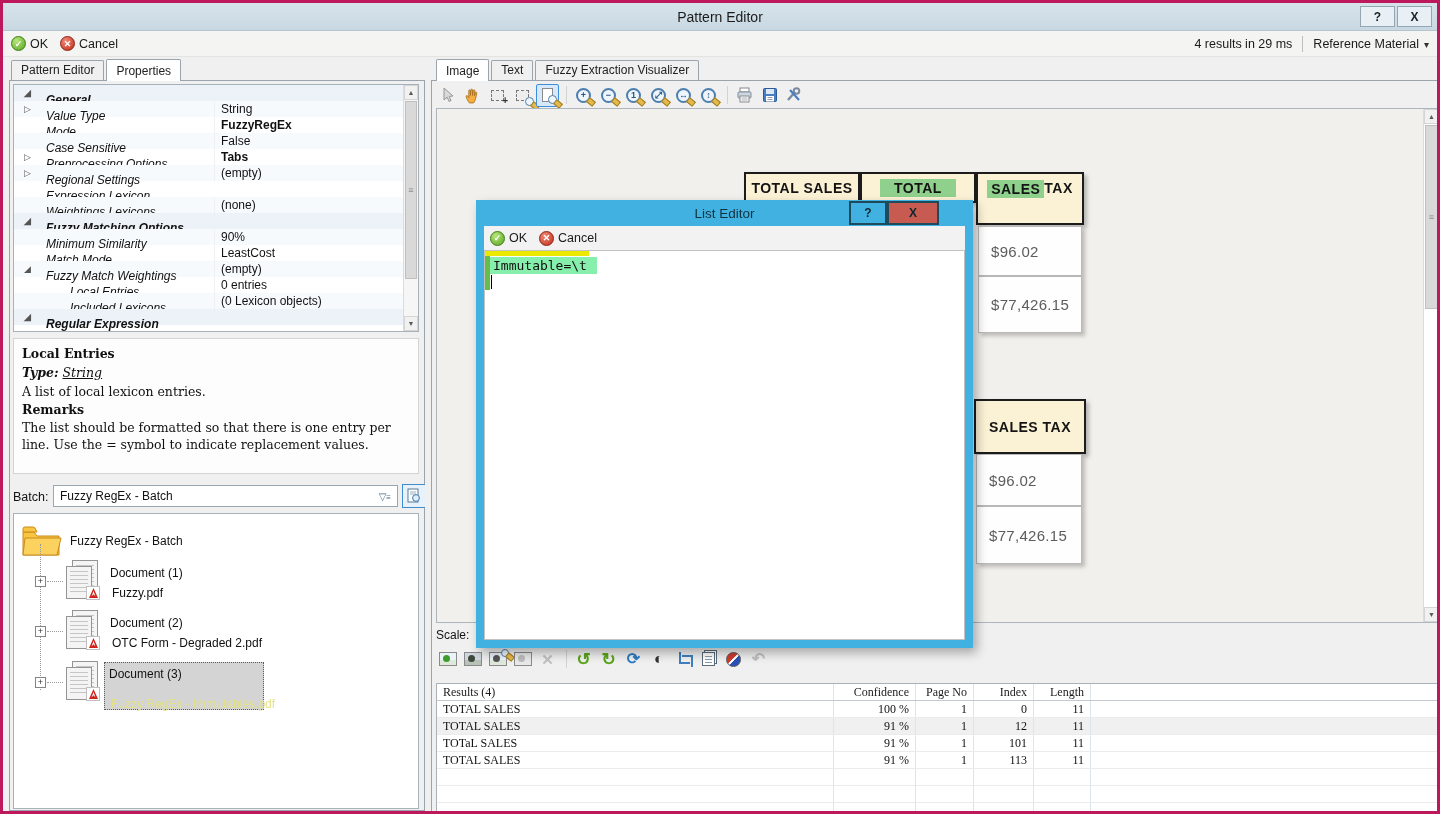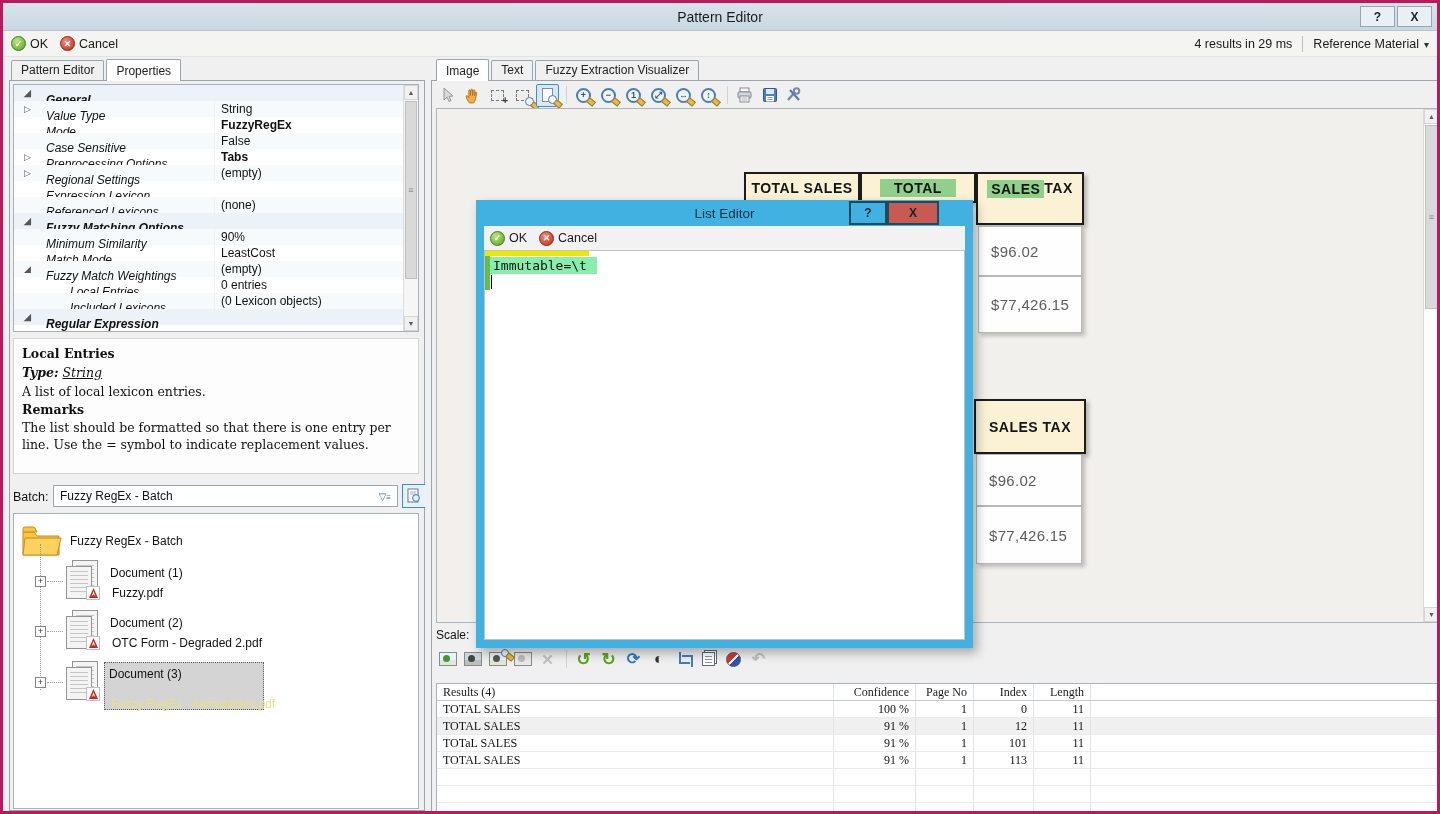--- a/index.html
+++ b/index.html
@@ -162,21 +162,21 @@
     <div class="pgrow">
         <span class="pgexp">▷</span>
         <span class="pglabel">Regional Settings</span>
         <span class="pgval">(empty)</span>
       </div>
     <div class="pgrow">
         <span class="pglabel">Expression Lexicon</span>
         <span class="pgval"></span>
       </div>
     <div class="pgrow">
-        <span class="pglabel">Referenced Lexicons</span>
+        <span class="pglabel">Weightings Lexicons</span>
         <span class="pgval">(none)</span>
       </div>
     <div class="pgrow cat">
         <span class="pgexp">◢</span>
         <span class="pglabel">Fuzzy Matching Options</span>
       </div>
     <div class="pgrow">
         <span class="pglabel">Minimum Similarity</span>
         <span class="pgval">90%</span>
       </div>

